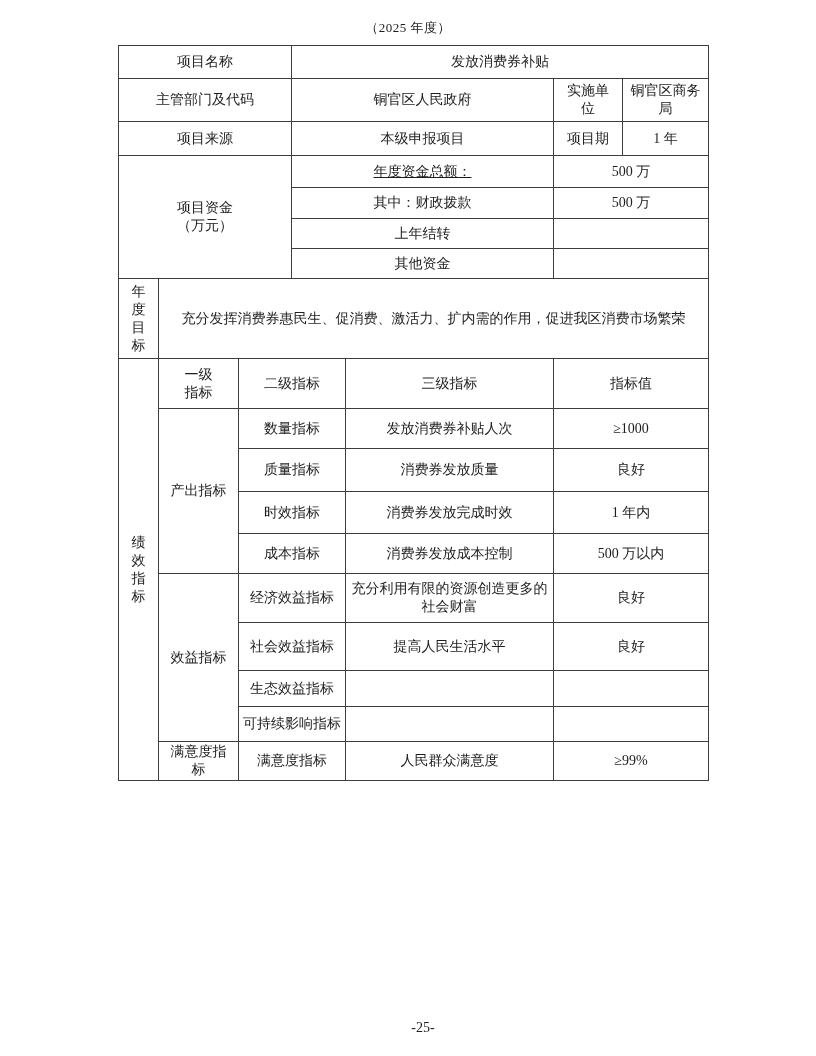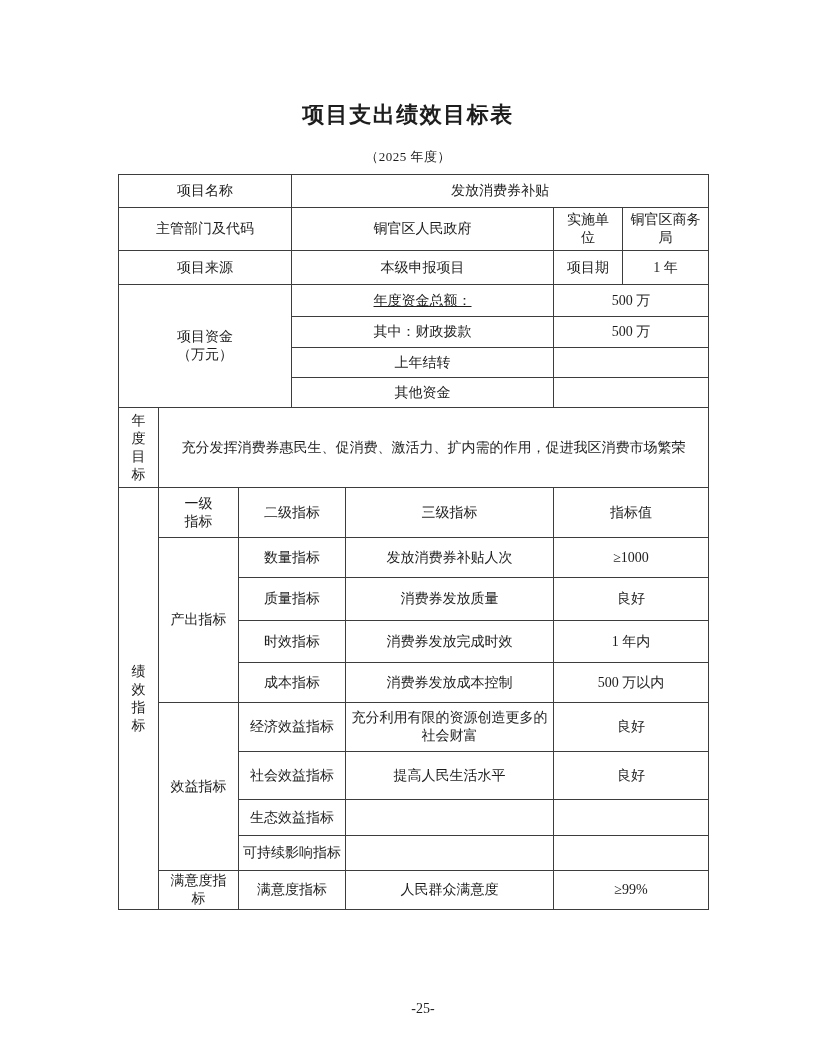--- a/index.html
+++ b/index.html
@@ -61,21 +61,20 @@
     top: 1001px; left: 15px; width: 816px;
     text-align: center;
     font-size: 14px;
   }
 </style>
 </head>
 <body>
 
 <div class="page">
 
-  <h1 class="doc-title">项目支出绩效目标表</h1>
   <div class="doc-subtitle">（2025 年度）</div>
 
   <table class="perf-table">
     <colgroup>
       <col style="width:40px">
         <col style="width:80px">
         <col style="width:53px">
       <col style="width:54px">
         <col style="width:208px">
         <col style="width:69px">

